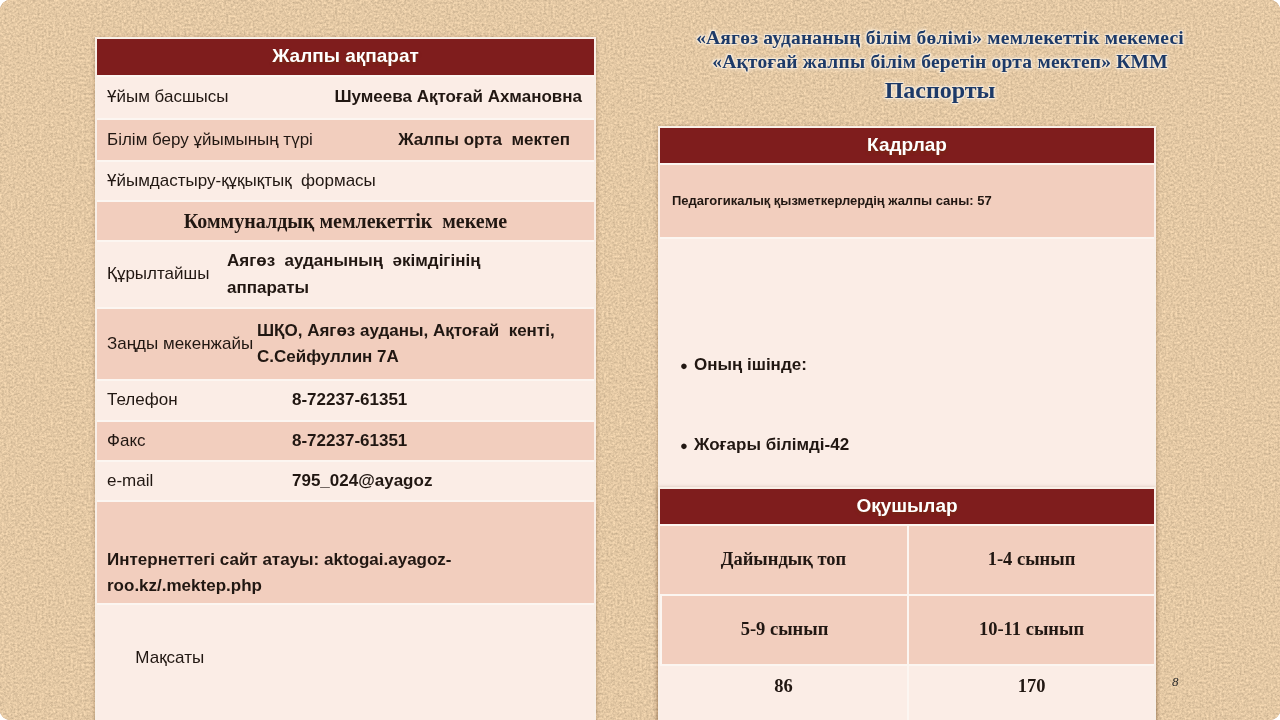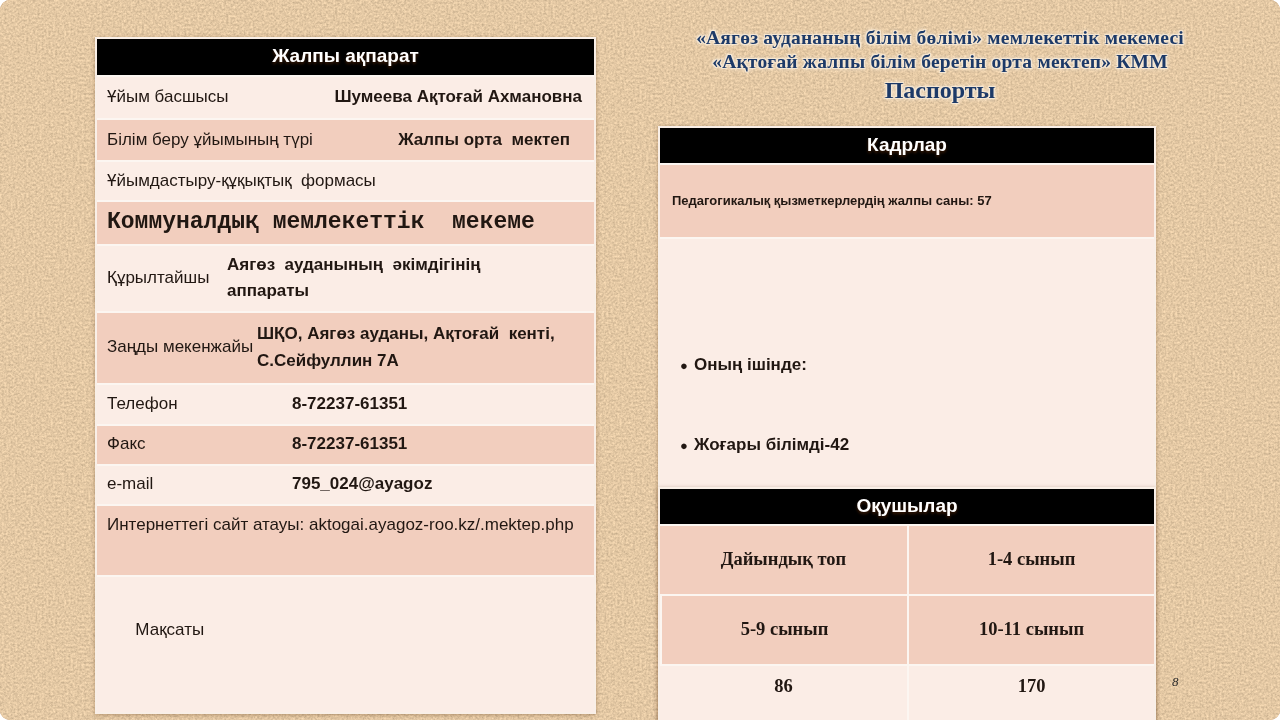--- a/index.html
+++ b/index.html
@@ -11,21 +11,21 @@
   }
   .texture{position:absolute;left:0;top:0;width:1280px;height:720px;z-index:0;}
 
   
   .tbl{
     position:absolute;z-index:2;
     border:2px solid #f9efe7;
     box-shadow:0 1px 4px rgba(80,40,10,.35);
   }
   .tbl-header{
-    background:#000000;color:#fff;
+    background:#7f1d1d;color:#fff;
     font-weight:bold;text-align:center;
     font-size:19px;line-height:1.4;
     padding:4px 6px;
     text-shadow:0 2px 3px rgba(110,50,10,.55);
   }
   .row{
     border-top:2px solid #fcf6f1;
     padding:3px 10px;
     display:flex;align-items:center;
     font-size:17px;line-height:1.55;
@@ -41,34 +41,34 @@
   .tbl-general .tbl-header{height:28px;}
   .r-orgname{min-height:71px;}
   .r-orgname .lbl{width:200px;}
   .r-orgname .val{flex:1;max-width:270px;}
   .r-head{min-height:35px;}
   .r-head .lbl{width:185px;}
   .r-head .val{flex:1;text-align:right;padding-right:2px;}
   .r-orgtype{min-height:34px;}
   .r-orgtype .val{margin-left:auto;padding-right:14px;}
   .r-legalform{min-height:32px;}
-  .r-legalvalue{min-height:32px;
-    font-family:Liberation Mono, monospace;font-weight:bold;font-size:23px;}
+  .r-legalvalue{min-height:32px;justify-content:center;
+    font-family:Liberation Serif, serif;font-weight:bold;font-size:20px;}
   .r-founder{min-height:59px;}
   .r-founder .lbl{width:120px;}
   .r-founder .val{flex:1;max-width:310px;}
   .r-address{min-height:64px;}
   .r-address .lbl{width:150px;}
   .r-address .val{flex:1;max-width:300px;}
   .r-phone{min-height:33px;}
   .r-fax{min-height:32px;}
   .r-email{min-height:32px;}
   .r-phone .lbl,.r-fax .lbl,.r-email .lbl{width:185px;}
   .r-site{min-height:60px;align-items:flex-start;padding-top:6px;}
-  .r-site .val{font-weight:normal;}
+  .r-site .val{font-weight:bold;margin-top:39px;}
   .r-goal{min-height:124px;display:block;padding-top:8px;line-height:30px;}
 
   
   .tbl-staff{left:658px;top:126px;width:494px;}
   .r-total{min-height:64px;font-size:13px;font-weight:bold;line-height:1.55;
     align-items:center;padding:4px 12px;}
   .r-bullets{display:block;min-height:210px;padding:8px 6px 10px 6px;}
   .bullet-list{list-style:none;margin:0;padding:0;}
   .bullet-list li{
     display:flex;align-items:baseline;

